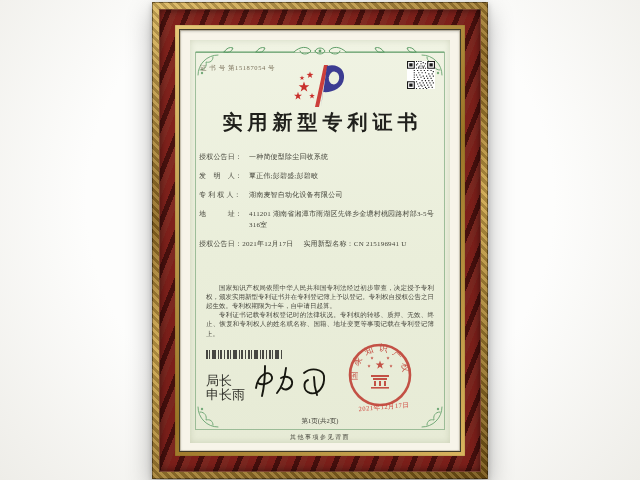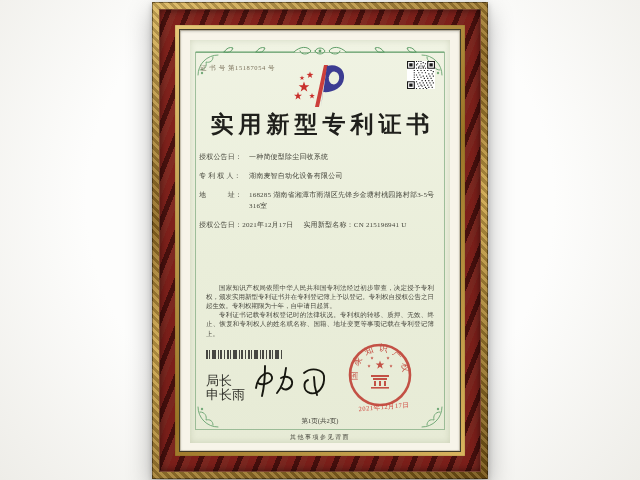--- a/index.html
+++ b/index.html
@@ -52,21 +52,21 @@
   .corner{position:absolute;width:24px;height:24px;opacity:.85;}
   .corner.tl{top:13px;left:6px;}
   .corner.tr{top:13px;right:6px;transform:scaleX(-1);}
   .corner.bl{bottom:14px;left:6px;transform:scaleY(-1);}
   .corner.br{bottom:14px;right:6px;transform:scale(-1,-1);}
   .certno{position:absolute;top:24px;left:10px;font-size:6.5px;letter-spacing:.6px;color:#7b725c;}
   .qr{position:absolute;top:21px;right:15px;width:28px;height:28px;}
   .logo{position:absolute;top:23px;left:103px;width:54px;height:46px;}
   .title{
     position:absolute;top:69px;left:0;right:0;text-align:center;
-    font-size:23px;font-weight:bold;color:#20201c;letter-spacing:5px;text-indent:5px;
+    font-size:20px;font-weight:bold;color:#20201c;letter-spacing:5px;text-indent:5px;
     font-family:"Liberation Serif",serif;
   }
   .fields{position:absolute;top:112px;left:9px;right:7px;}
   .frow{margin-bottom:8px;font-size:7px;line-height:11px;letter-spacing:.2px;}
   .frow .lbl{display:inline-block;width:50px;vertical-align:top;white-space:pre;}
   .frow .val{display:inline-block;width:188px;vertical-align:top;}
   .frow.announce .lbl2{margin-left:10px;}
   .legal{position:absolute;top:243px;left:16px;right:16px;font-size:6.5px;line-height:9.2px;
     text-align:justify;color:#4a4a40;}
   .legal p{margin:0;text-indent:2em;}
@@ -162,24 +162,27 @@
                 <use href="#star" transform="translate(9,15) scale(2.6)" fill="#c9302c"></use>
               </svg>
 
               <div class="title">实用新型专利证书</div>
 
               <div class="fields">
                 <div class="frow">
                   <span class="lbl">授权公告日：</span><span class="val">一种简便型除尘回收系统</span>
                 </div>
                 <div class="frow">
+                  <span class="lbl">发　明　人：</span><span class="val">覃正伟;彭碧盛;彭碧畋</span>
+                </div>
+                <div class="frow">
                   <span class="lbl">专 利 权 人：</span><span class="val">湖南麦智自动化设备有限公司</span>
                 </div>
                 <div class="frow">
-                  <span class="lbl">地　　　址：</span><span class="val">168285 湖南省湘潭市雨湖区先锋乡金塘村桃园路村部3-5号316室</span>
+                  <span class="lbl">地　　　址：</span><span class="val">411201 湖南省湘潭市雨湖区先锋乡金塘村桃园路村部3-5号316室</span>
                 </div>
                 <div class="frow announce">
                   <span>授权公告日：</span><span>2021年12月17日</span><span class="lbl2">实用新型名称：</span><span>CN 215196941 U</span>
                 </div>
               </div>
 
               <div class="legal">
                 <p>国家知识产权局依照中华人民共和国专利法经过初步审查，决定授予专利权，颁发实用新型专利证书并在专利登记簿上予以登记。专利权自授权公告之日起生效。专利权期限为十年，自申请日起算。</p>
                 <p>专利证书记载专利权登记时的法律状况。专利权的转移、质押、无效、终止、恢复和专利权人的姓名或名称、国籍、地址变更等事项记载在专利登记簿上。</p>
               </div>

